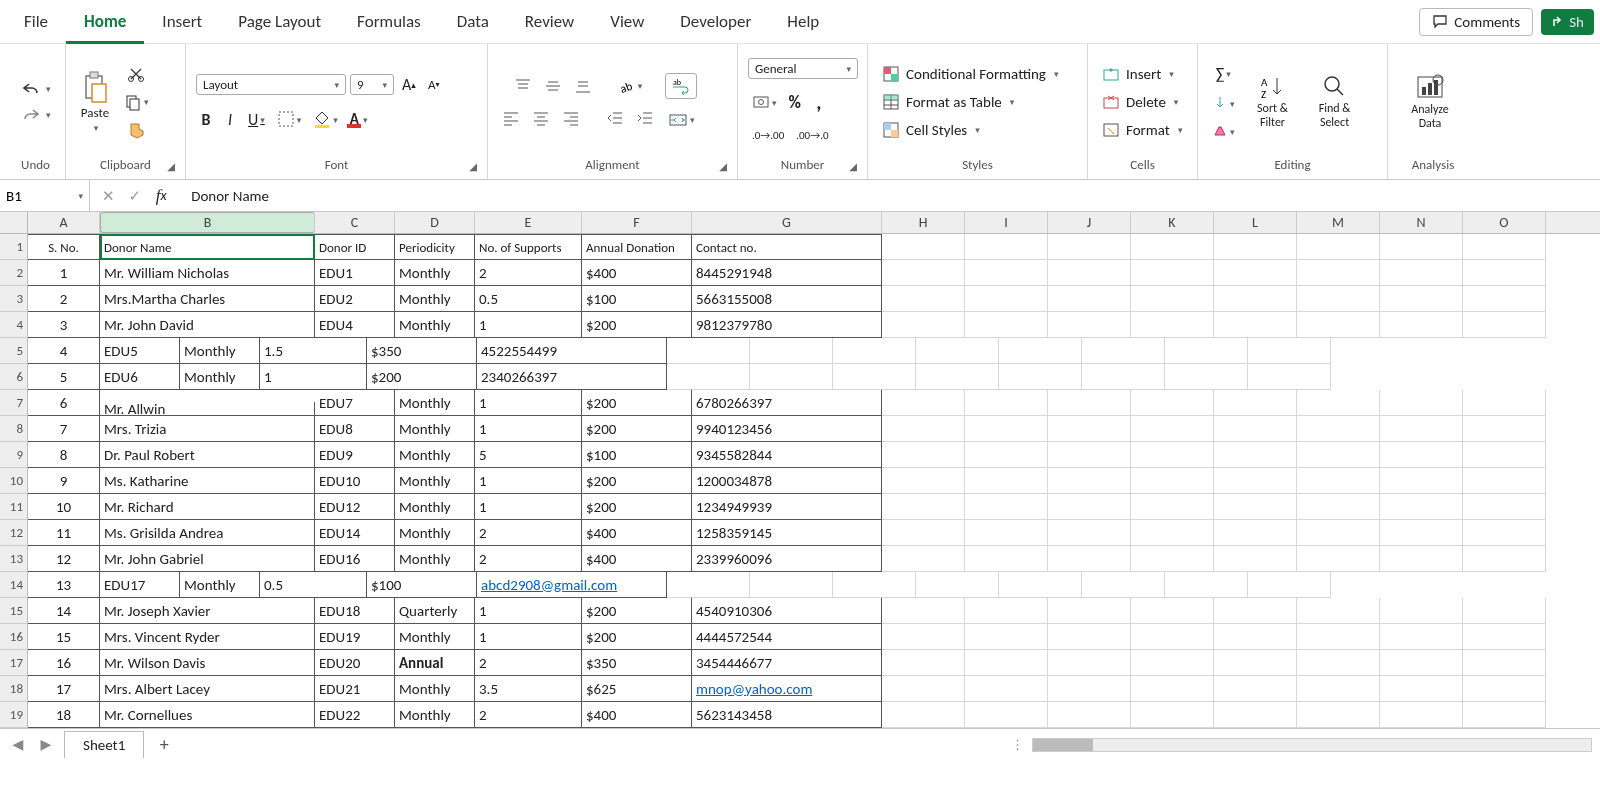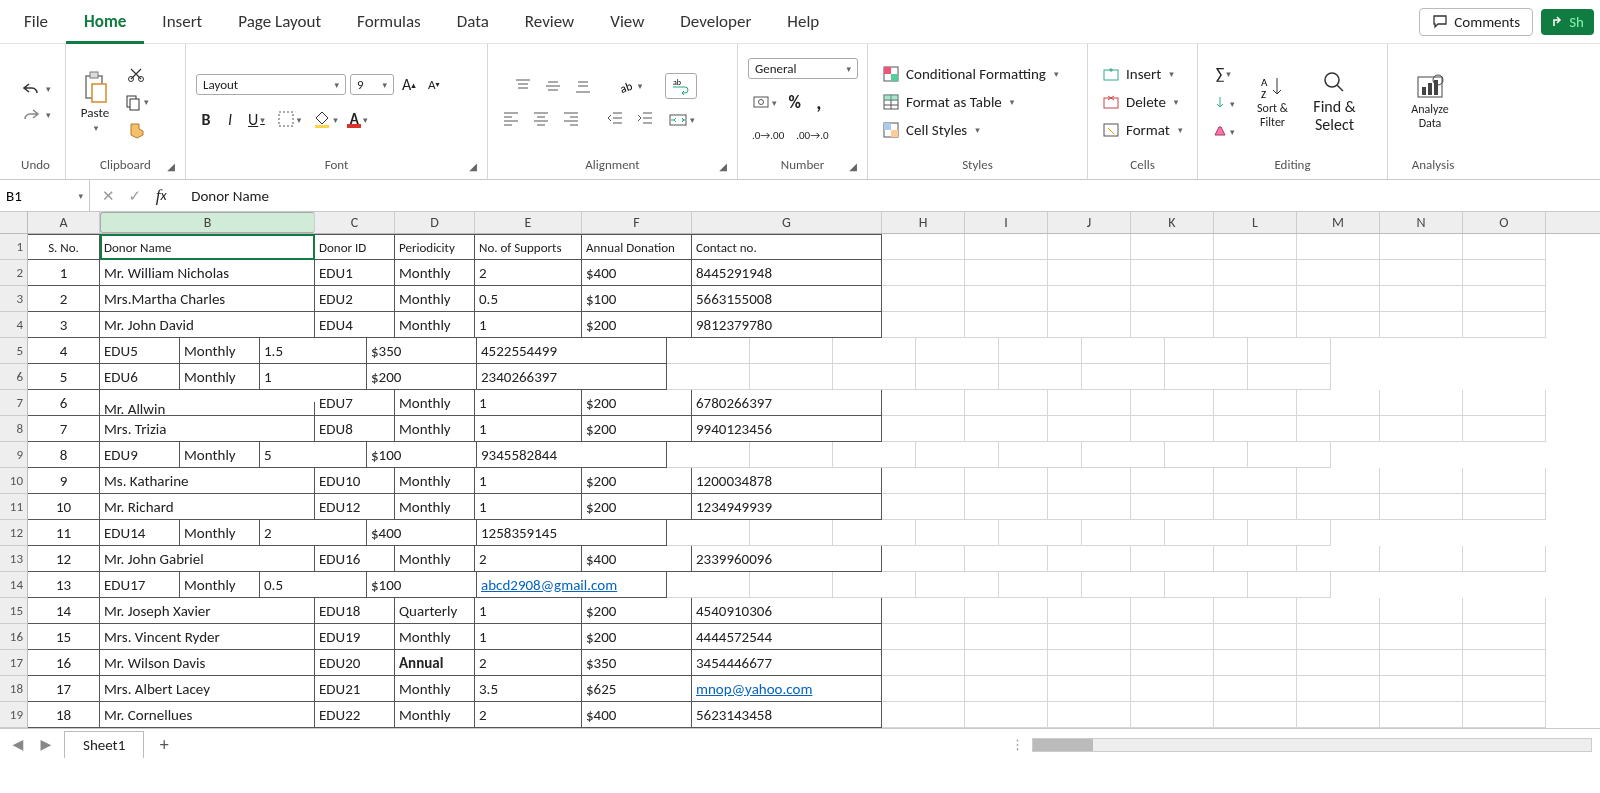--- a/index.html
+++ b/index.html
@@ -4,21 +4,21 @@
 <style>
 * { box-sizing: border-box; margin: 0; padding: 0; font-family: "Segoe UI", Calibri, Arial, sans-serif; }
 body { background: #fff; width: 1600px; font-size: 13px; user-select: none; color: #222; }
 
 
 .menu-row { display: flex; align-items: center; height: 44px; padding: 0 6px; border-bottom: 1px solid #e2e2e2; }
 .menu-tab { padding: 0 18px; height: 44px; display: flex; align-items: center; font-size: 17px; color: #333; cursor: pointer; }
 .menu-tab.active { color: #107c41; border-bottom: 3px solid #107c41; font-weight: 600; padding-top:3px; }
 .menu-spacer { flex: 1; }
 .comments-btn { display: flex; align-items: center; gap: 6px; border: 1px solid #bbb; border-radius: 4px; padding: 4px 12px; font-size: 15px; cursor: pointer; margin-right: 8px; }
-.share-btn { background: #107c41; color: #86efac; display: flex; align-items: center; gap: 4px; padding: 4px 10px; border-radius: 4px; font-size: 15px; cursor: pointer; }
+.share-btn { background: #107c41; color: #e5e5e5; display: flex; align-items: center; gap: 4px; padding: 4px 10px; border-radius: 4px; font-size: 15px; cursor: pointer; }
 
 
 .ribbon { display: flex; height: 136px; border-bottom: 1px solid #c8c8c8; padding: 0 6px; }
 .group { display: flex; flex-direction: column; border-right: 1px solid #d6d6d6; padding: 4px 10px 2px; }
 .group-body { flex: 1; display: flex; align-items: center; gap: 6px; }
 .group-label { text-align: center; font-size: 13px; color: #555; padding-top: 2px; height: 22px; position:relative; }
 .launcher { position: absolute; right: 0; bottom: 4px; font-size: 10px; color: #666; cursor:pointer; }
 .col { display: flex; flex-direction: column; gap: 4px; align-items:center; }
 .row { display: flex; gap: 4px; align-items:center; }
 .ctl { display:flex; align-items:center; justify-content:center; border:1px solid transparent; border-radius:3px; padding:2px 3px; cursor:pointer; min-width:20px; min-height:20px;}
@@ -394,21 +394,21 @@
           </span>
         <span class="stack-lbl" style="font-size:12px;max-width:48px">Sort &amp; Filter</span>
       </div>
       <div class="stack-btn">
         <span>
             <svg width="26" height="26">
               <circle cx="10" cy="10" r="7" fill="none" stroke="#333" stroke-width="1.5"></circle>
               <path d="M15 15l6 6" stroke="#333" stroke-width="1.5"></path>
             </svg>
           </span>
-        <span class="stack-lbl" style="font-size:16px;max-width:48px">Find &amp; Select</span>
+        <span class="stack-lbl" style="font-size:12px;max-width:48px">Find &amp; Select</span>
       </div>
     </div>
     <div class="group-label">Editing</div>
   </div>
 
   <div class="group" style="width:90px;border-right:none">
     <div class="group-body">
       <div class="stack-btn">
         <span>
             <svg width="30" height="28">
@@ -598,20 +598,21 @@
         <div class="cell" style="width: 83px;"></div>
         <div class="cell" style="width: 83px;"></div>
         <div class="cell" style="width: 83px;"></div>
         <div class="cell" style="width: 83px;"></div>
         <div class="cell" style="width: 83px;"></div>
         <div class="cell" style="width: 83px;"></div>
       </div>
       <div class="row-line">
         <div class="rowhdr">9</div>
         <div class="cell center" style="width: 72px; border-color: rgb(85, 85, 85);">8</div>
+        <div class="cell" style="width: 215px; border-color: rgb(85, 85, 85);">Dr. Paul Robert</div>
         <div class="cell" style="width: 80px; border-color: rgb(85, 85, 85);">EDU9</div>
         <div class="cell" style="width: 80px; border-color: rgb(85, 85, 85);">Monthly</div>
         <div class="cell" style="width: 107px; border-color: rgb(85, 85, 85);">5</div>
         <div class="cell" style="width: 110px; border-color: rgb(85, 85, 85);">$100</div>
         <div class="cell" style="width: 190px; border-color: rgb(85, 85, 85);">9345582844</div>
         <div class="cell" style="width: 83px;"></div>
         <div class="cell" style="width: 83px;"></div>
         <div class="cell" style="width: 83px;"></div>
         <div class="cell" style="width: 83px;"></div>
         <div class="cell" style="width: 83px;"></div>
@@ -651,20 +652,21 @@
         <div class="cell" style="width: 83px;"></div>
         <div class="cell" style="width: 83px;"></div>
         <div class="cell" style="width: 83px;"></div>
         <div class="cell" style="width: 83px;"></div>
         <div class="cell" style="width: 83px;"></div>
         <div class="cell" style="width: 83px;"></div>
       </div>
       <div class="row-line">
         <div class="rowhdr">12</div>
         <div class="cell center" style="width: 72px; border-color: rgb(85, 85, 85);">11</div>
+        <div class="cell" style="width: 215px; border-color: rgb(85, 85, 85);">Ms. Grisilda Andrea</div>
         <div class="cell" style="width: 80px; border-color: rgb(85, 85, 85);">EDU14</div>
         <div class="cell" style="width: 80px; border-color: rgb(85, 85, 85);">Monthly</div>
         <div class="cell" style="width: 107px; border-color: rgb(85, 85, 85);">2</div>
         <div class="cell" style="width: 110px; border-color: rgb(85, 85, 85);">$400</div>
         <div class="cell" style="width: 190px; border-color: rgb(85, 85, 85);">1258359145</div>
         <div class="cell" style="width: 83px;"></div>
         <div class="cell" style="width: 83px;"></div>
         <div class="cell" style="width: 83px;"></div>
         <div class="cell" style="width: 83px;"></div>
         <div class="cell" style="width: 83px;"></div>

